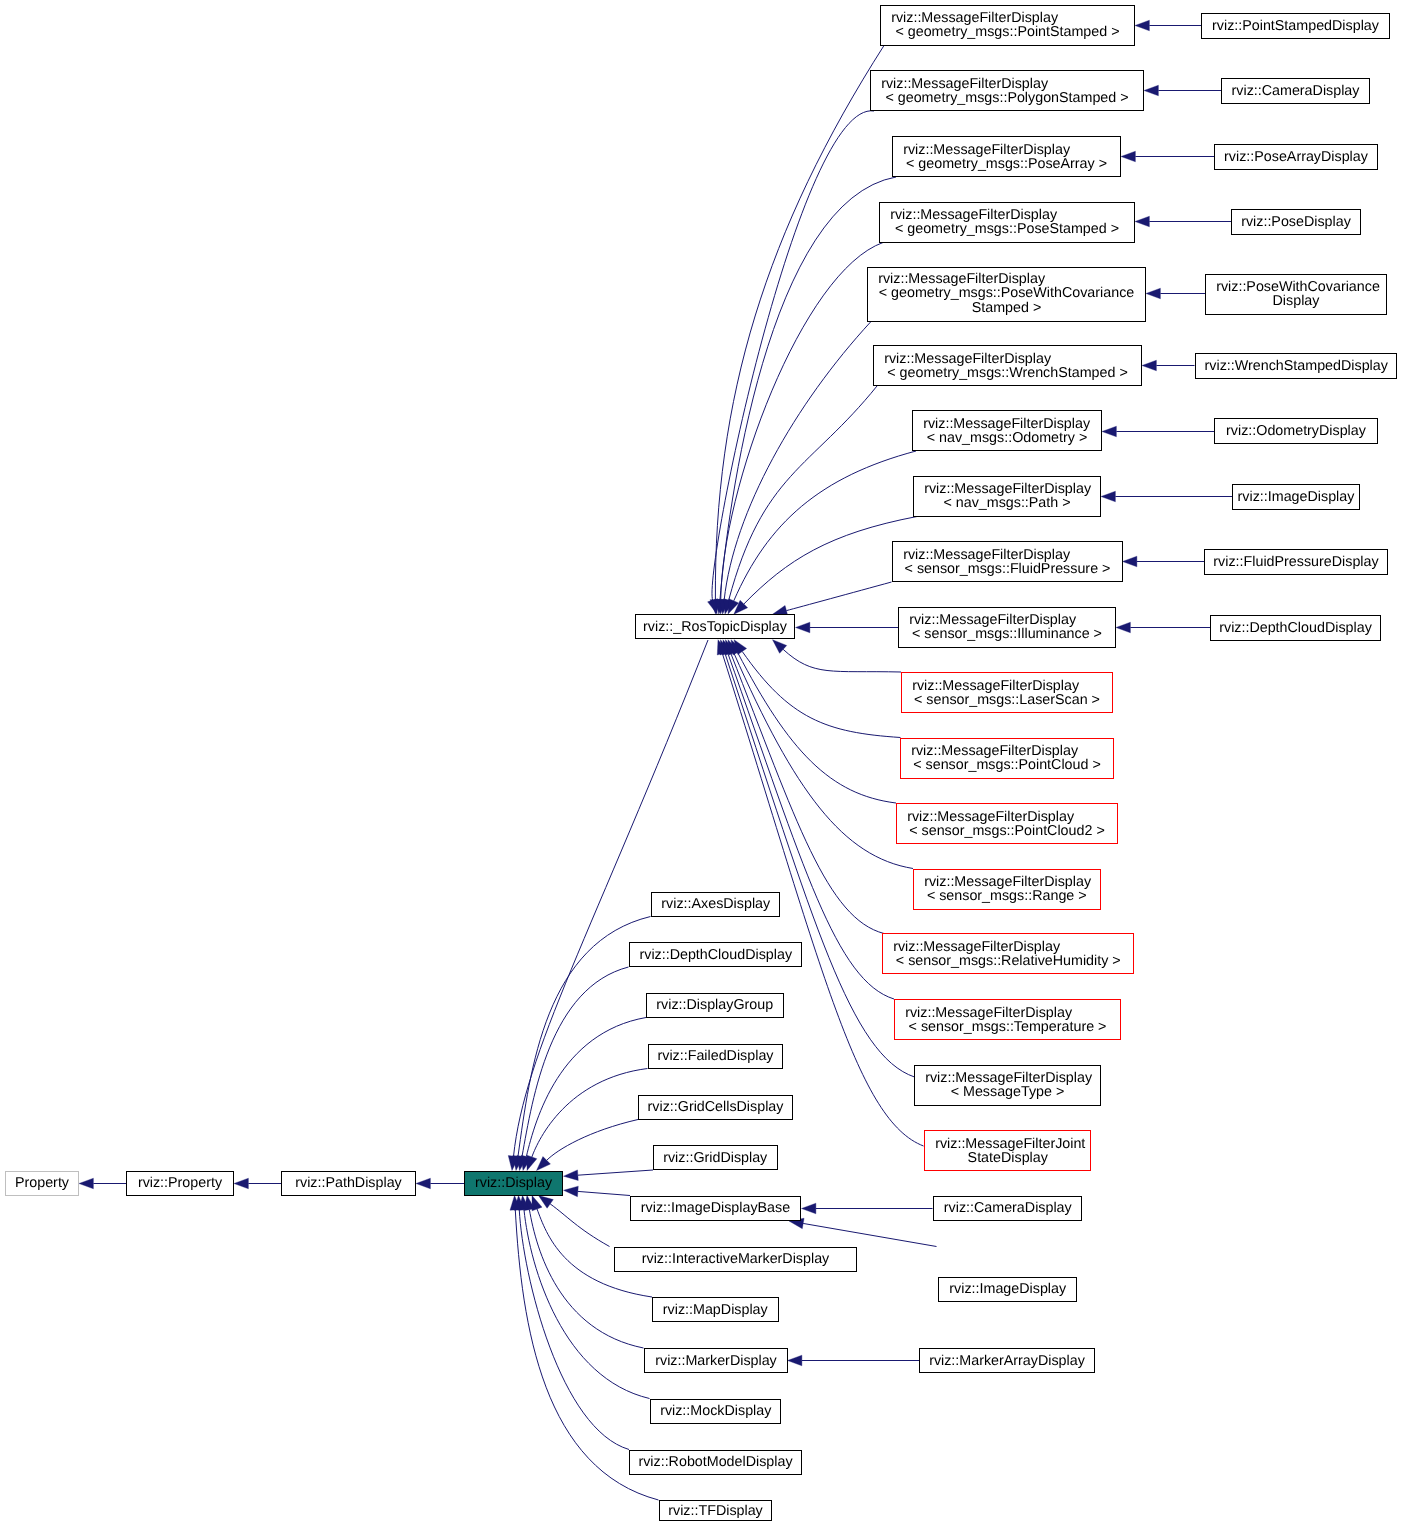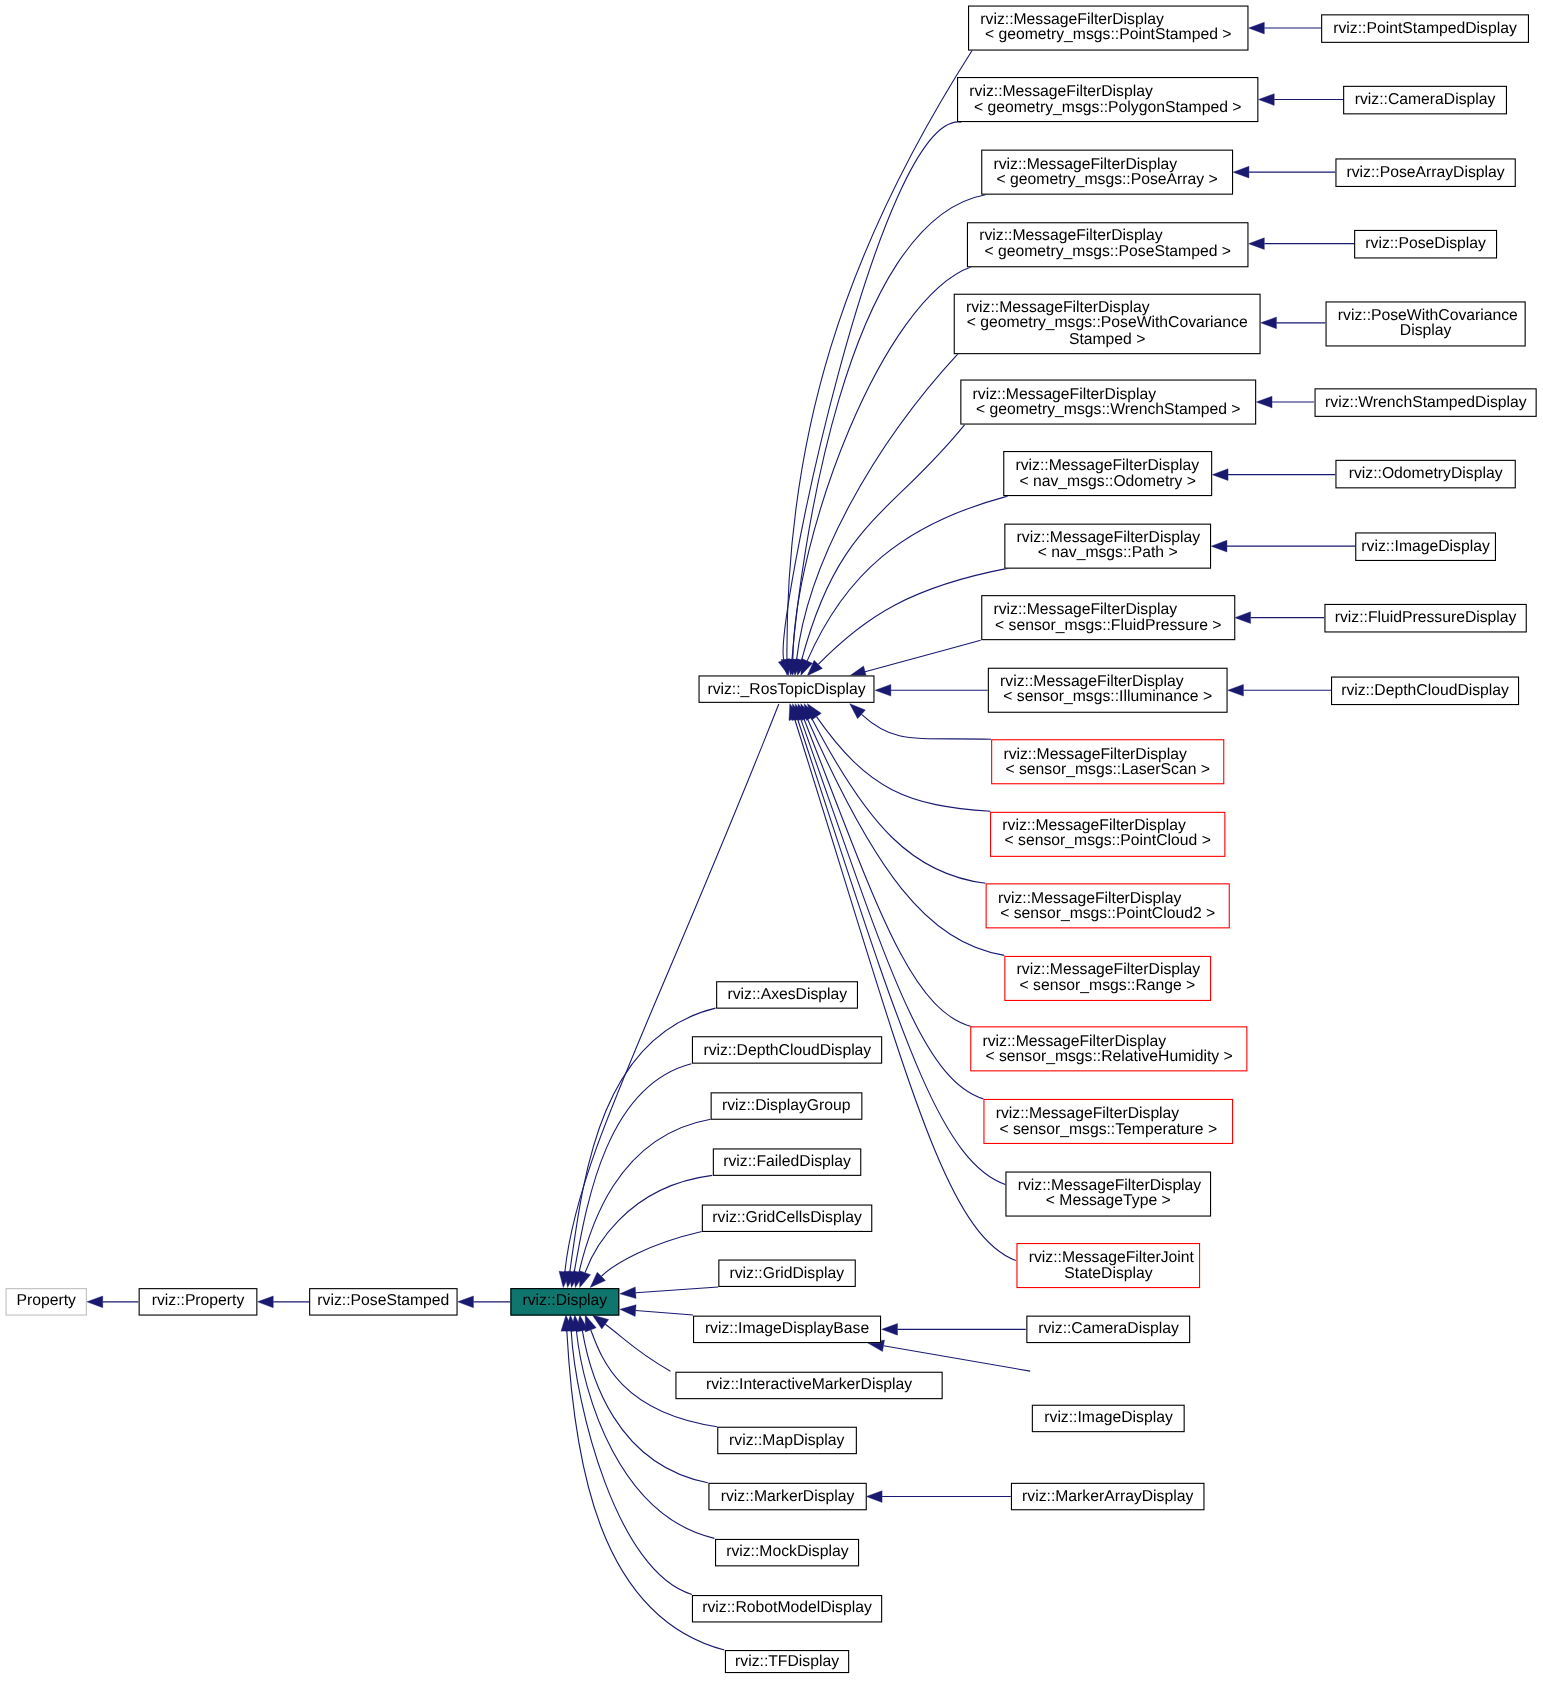--- a/index.html
+++ b/index.html
@@ -237,21 +237,21 @@
     <div class="node red" style="left: 901px; top: 672px; width: 212px; height: 41px;"><div class="nodetext"><div class="l0">rviz::MessageFilterDisplay</div><div>&lt; sensor_msgs::LaserScan &gt;</div></div></div>
     <div class="node red" style="left: 900px; top: 737.5px; width: 214px; height: 41px;"><div class="nodetext"><div class="l0">rviz::MessageFilterDisplay</div><div>&lt; sensor_msgs::PointCloud &gt;</div></div></div>
     <div class="node red" style="left: 896px; top: 803px; width: 222px; height: 41px;"><div class="nodetext"><div class="l0">rviz::MessageFilterDisplay</div><div>&lt; sensor_msgs::PointCloud2 &gt;</div></div></div>
     <div class="node red" style="left: 913px; top: 868.5px; width: 187.5px; height: 41px;"><div class="nodetext"><div class="l0">rviz::MessageFilterDisplay</div><div>&lt; sensor_msgs::Range &gt;</div></div></div>
     <div class="node red" style="left: 881.5px; top: 933px; width: 252.5px; height: 41px;"><div class="nodetext"><div class="l0">rviz::MessageFilterDisplay</div><div>&lt; sensor_msgs::RelativeHumidity &gt;</div></div></div>
     <div class="node red" style="left: 894px; top: 999px; width: 227px; height: 41px;"><div class="nodetext"><div class="l0">rviz::MessageFilterDisplay</div><div>&lt; sensor_msgs::Temperature &gt;</div></div></div>
     <div class="node" style="left: 913.5px; top: 1064.5px; width: 187px; height: 41px;"><div class="nodetext"><div class="l0">rviz::MessageFilterDisplay</div><div>&lt; MessageType &gt;</div></div></div>
     <div class="node red" style="left: 923.5px; top: 1130px; width: 167.5px; height: 41px;"><div class="nodetext"><div class="l0">rviz::MessageFilterJoint</div><div>StateDisplay</div></div></div>
     <div class="node light" style="left: 5px; top: 1170.5px; width: 74px; height: 25px;"><div class="nodetext"><div>Property</div></div></div>
     <div class="node" style="left: 126px; top: 1170.5px; width: 108px; height: 25px;"><div class="nodetext"><div>rviz::Property</div></div></div>
-    <div class="node" style="left: 281px; top: 1170.5px; width: 135px; height: 25px;"><div class="nodetext"><div>rviz::PoseStamped</div></div></div>
+    <div class="node" style="left: 281px; top: 1170.5px; width: 135px; height: 25px;"><div class="nodetext"><div>rviz::PathDisplay</div></div></div>
     <div class="node cur" style="left: 464px; top: 1170.5px; width: 99px; height: 25px;"><div class="nodetext"><div>rviz::Display</div></div></div>
     <div class="node" style="left: 635px; top: 614px; width: 160px; height: 25px;"><div class="nodetext"><div>rviz::_RosTopicDisplay</div></div></div>
     <div class="node" style="left: 650.5px; top: 891.5px; width: 129.5px; height: 25px;"><div class="nodetext"><div>rviz::AxesDisplay</div></div></div>
     <div class="node" style="left: 628.5px; top: 942px; width: 173.5px; height: 25px;"><div class="nodetext"><div>rviz::DepthCloudDisplay</div></div></div>
     <div class="node" style="left: 646px; top: 992.5px; width: 137.5px; height: 25px;"><div class="nodetext"><div>rviz::DisplayGroup</div></div></div>
     <div class="node" style="left: 647.5px; top: 1043.5px; width: 135px; height: 25px;"><div class="nodetext"><div>rviz::FailedDisplay</div></div></div>
     <div class="node" style="left: 638px; top: 1094.5px; width: 155px; height: 25px;"><div class="nodetext"><div>rviz::GridCellsDisplay</div></div></div>
     <div class="node" style="left: 653px; top: 1145px; width: 124.5px; height: 25px;"><div class="nodetext"><div>rviz::GridDisplay</div></div></div>
     <div class="node" style="left: 630px; top: 1195.5px; width: 171px; height: 25px;"><div class="nodetext"><div>rviz::ImageDisplayBase</div></div></div>
     <div class="node" style="left: 614px; top: 1246.5px; width: 243px; height: 25px;"><div class="nodetext"><div>rviz::InteractiveMarkerDisplay</div></div></div>

